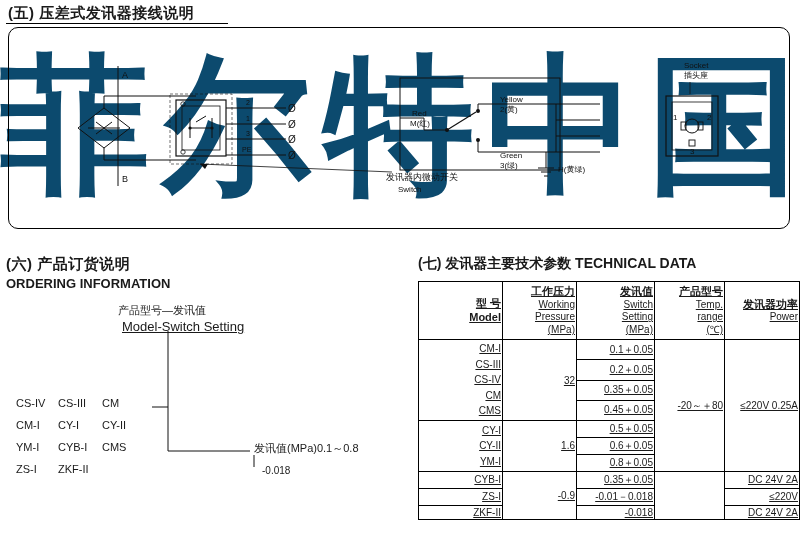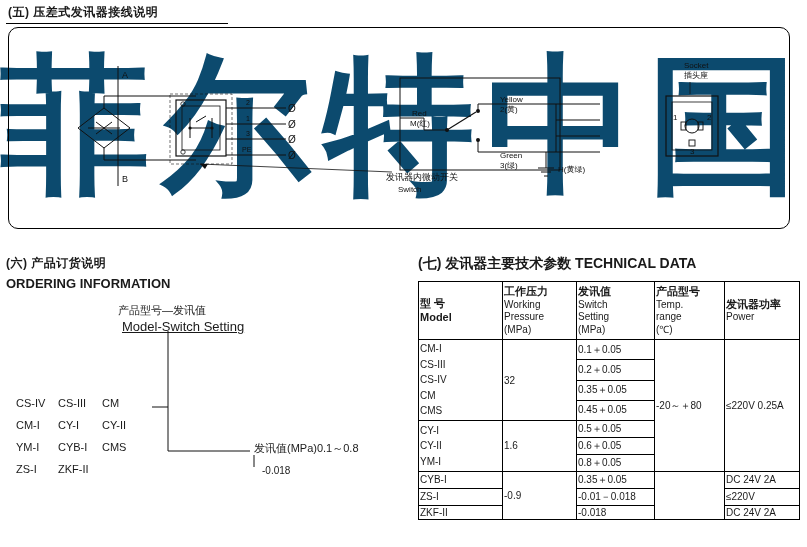--- a/index.html
+++ b/index.html
@@ -17,21 +17,21 @@
     font-family:"Liberation Sans", sans-serif;
     font-size:150px;font-weight:bold;color:#0c4a6e;
     letter-spacing:12px;
     line-height:250px;
     white-space:nowrap;
     user-select:none;
     z-index:0;
   }
   .section-title{
     position:absolute;
-    font-size:12px;font-weight:bold;
+    font-size:15px;font-weight:bold;
     letter-spacing:0.5px;
     z-index:3;
   }
   .title-underline{
     position:absolute;
     border-bottom:1.5px solid #000;
     z-index:3;
   }
   .wiring-box{
     position:absolute;left:8px;top:27px;width:780px;height:200px;
@@ -55,25 +55,26 @@
   #tech{position:absolute;left:418px;top:255px;width:385px;z-index:3;}
   #tech .tt{font-size:14px;font-weight:bold;}
   table.tech{
     border-collapse:collapse;
     width:381px;
     margin-top:8px;
     table-layout:fixed;
   }
   table.tech td,table.tech th{
     border:1px solid #000;
-    text-align:left;
+    text-align:right;
     vertical-align:middle;
     font-size:10px;
     padding:1px 1px;
     font-weight:normal;
+    text-decoration:underline;
   }
   table.tech th{font-size:11px;font-weight:bold;line-height:1.25;padding:3px 1px;}
   .modelcell{font-size:10px;line-height:1.55;}
   .nowrap{white-space:nowrap;}
 </style>
 </head>
 <body>
 
 <div class="watermark">菲尔特中国</div>
 

